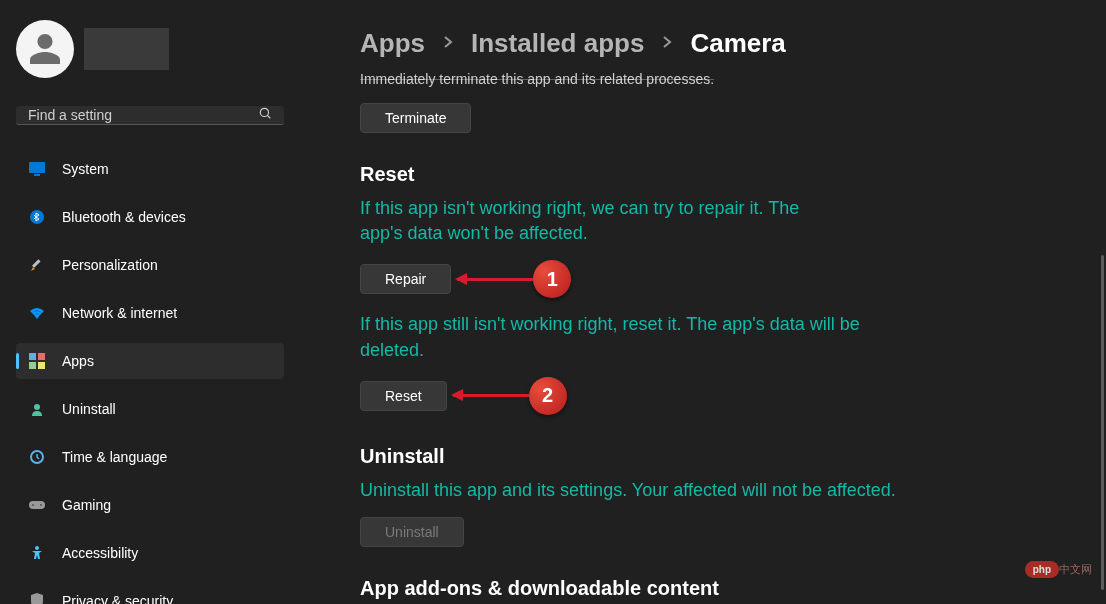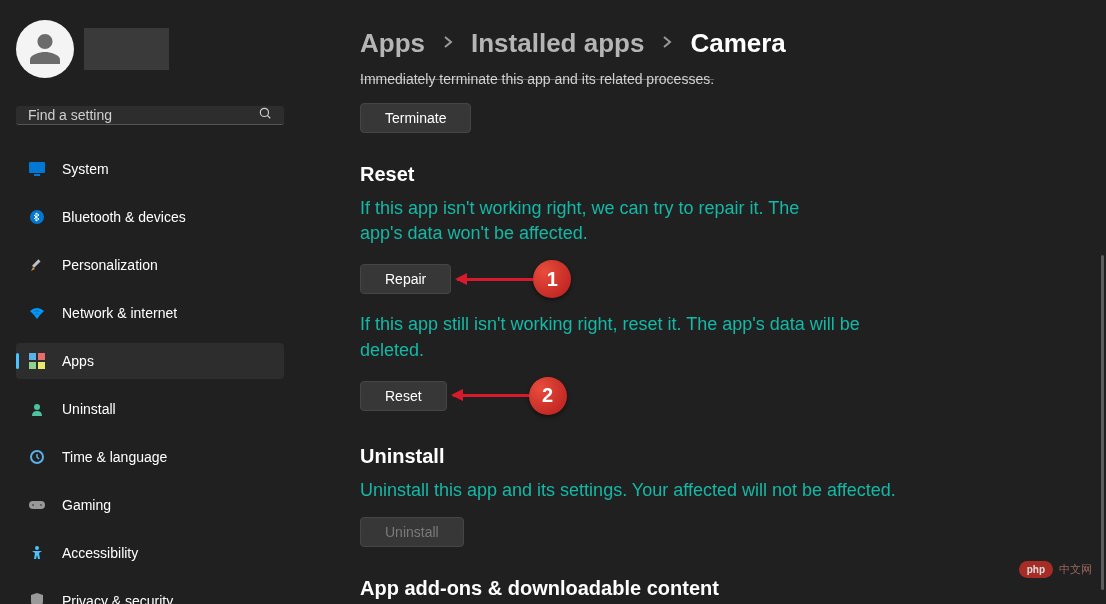--- a/index.html
+++ b/index.html
@@ -173,21 +173,20 @@
       height: 335px;
       background: #5c5c5c;
       border-radius: 2px;
     }
     .watermark {
       position: absolute;
       right: 14px;
       bottom: 26px;
       display: flex;
       align-items: center;
-      gap: 6px;
       opacity: 0.85;
     }
     .wm-pill {
       background: #c03028;
       color: #fff;
       font-size: 10px;
       font-weight: 700;
       padding: 3px 8px;
       border-radius: 10px;
     }

